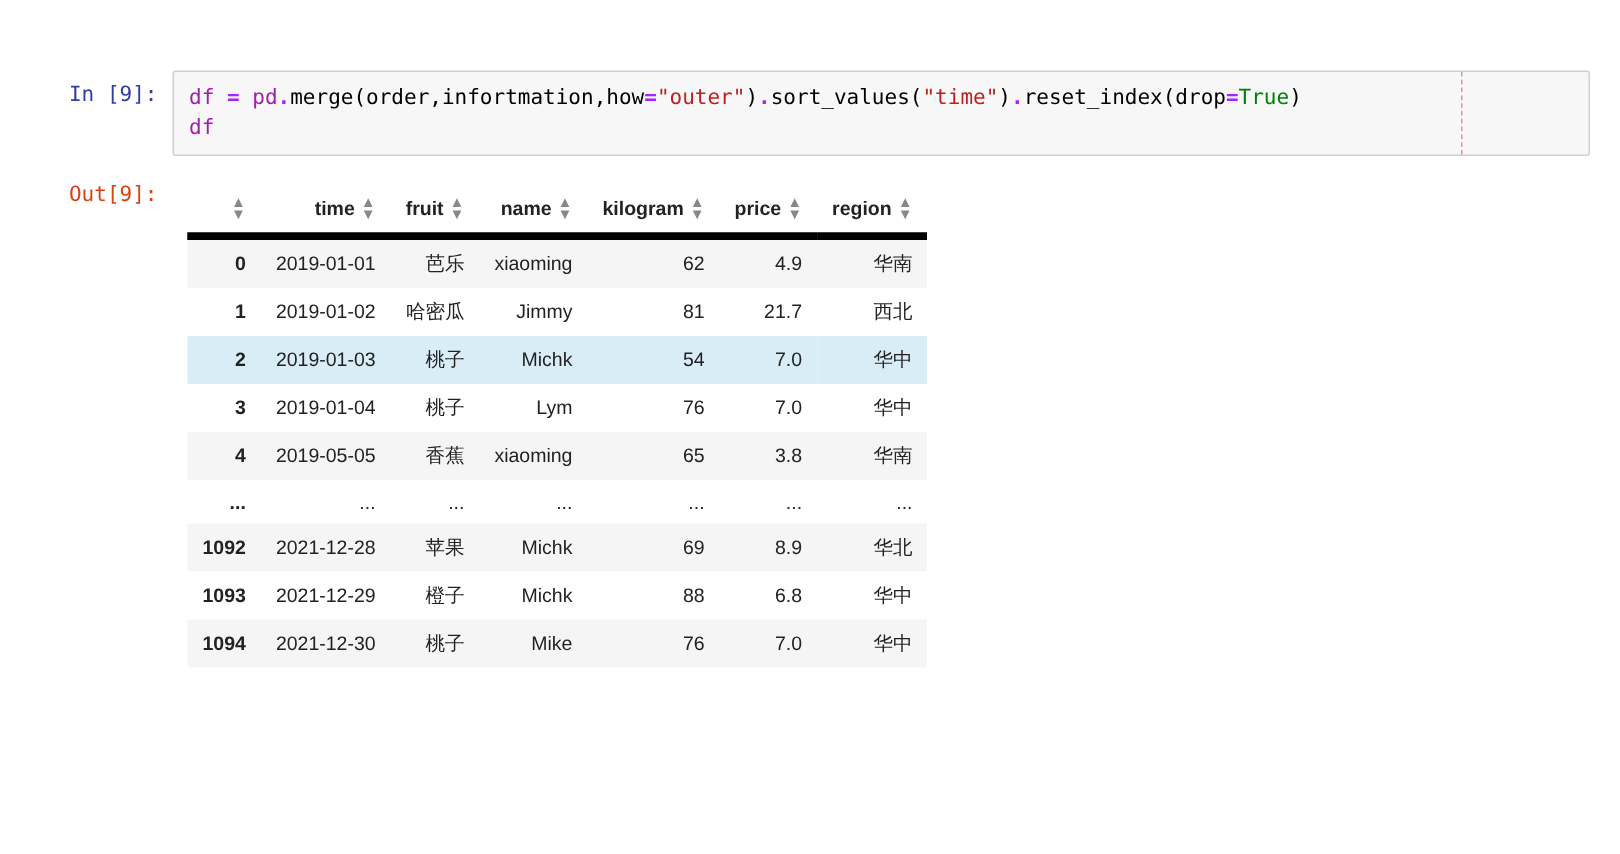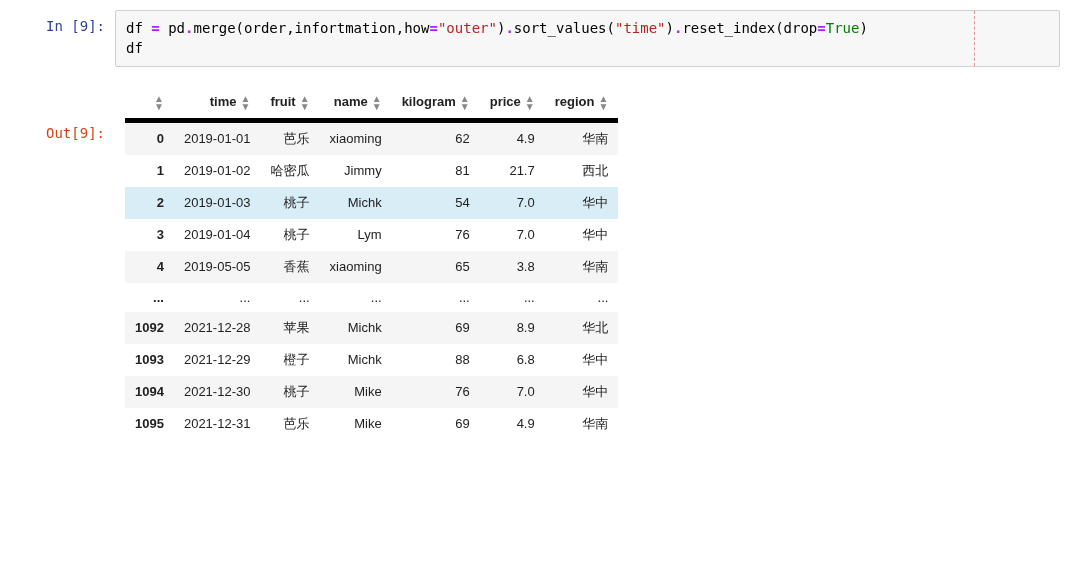--- a/index.html
+++ b/index.html
@@ -6,31 +6,32 @@
     margin: 0;
     padding: 10px 20px;
     font-family: -apple-system, BlinkMacSystemFont, "Segoe UI", Helvetica, Arial, sans-serif;
     font-size: 14px;
     background: #fff;
     color: #000;
   }
   .cell {
     display: flex;
     align-items: flex-start;
+    margin-top: 37px;
   }
   .prompt {
     width: 85px;
     text-align: right;
     font-family: Menlo, Monaco, Consolas, monospace;
     font-size: 14px;
     padding: 8px 10px 0 0;
     flex-shrink: 0;
   }
   .prompt-in { color: #303F9F; }
-  .prompt-out { color: #D84315; margin-top: 40px; }
+  .prompt-out { color: #D84315; }
   .code-area {
     flex: 1;
     background: #F7F7F7;
     border: 1px solid #CFCFCF;
     border-radius: 2px;
     padding: 8px 10px;
     font-family: Menlo, Monaco, Consolas, monospace;
     font-size: 14px;
     line-height: 1.4;
     position: relative;
@@ -41,21 +42,21 @@
     position: absolute;
     top: 0;
     bottom: 0;
     right: 84px;
     border-left: 1px dashed #E29292;
   }
   .output-area {
     flex: 1;
     padding: 10px 0 0 10px;
   }
-  .tok-var { color: #000000; }
+  .tok-var { color: #a21caf; }
   .tok-op { color: #AA22FF; font-weight: bold; }
   .tok-fn { color: #000; }
   .tok-str { color: #BA2121; }
   .tok-kw { color: #008000; font-weight: normal; }
 
   table.dataframe {
     border-collapse: collapse;
     font-size: 13px;
     color: #222;
   }
@@ -190,25 +191,16 @@
           </tr>
           <tr>
             <th>1094</th>
             <td>2021-12-30</td>
             <td>桃子</td>
             <td>Mike</td>
             <td>76</td>
             <td>7.0</td>
             <td>华中</td>
           </tr>
-          <tr>
-            <th>1095</th>
-            <td>2021-12-31</td>
-            <td>芭乐</td>
-            <td>Mike</td>
-            <td>69</td>
-            <td>4.9</td>
-            <td>华南</td>
-          </tr>
         </tbody>
     </table>
   </div>
 </div>
 
 </body></html>

